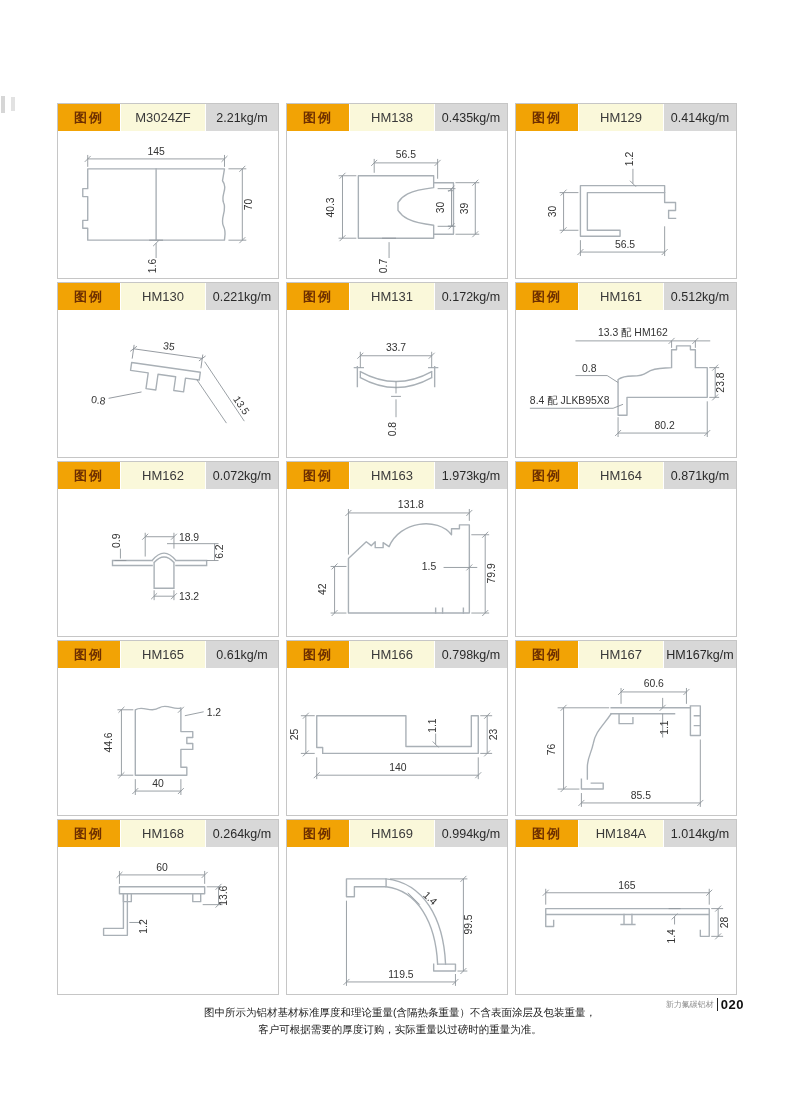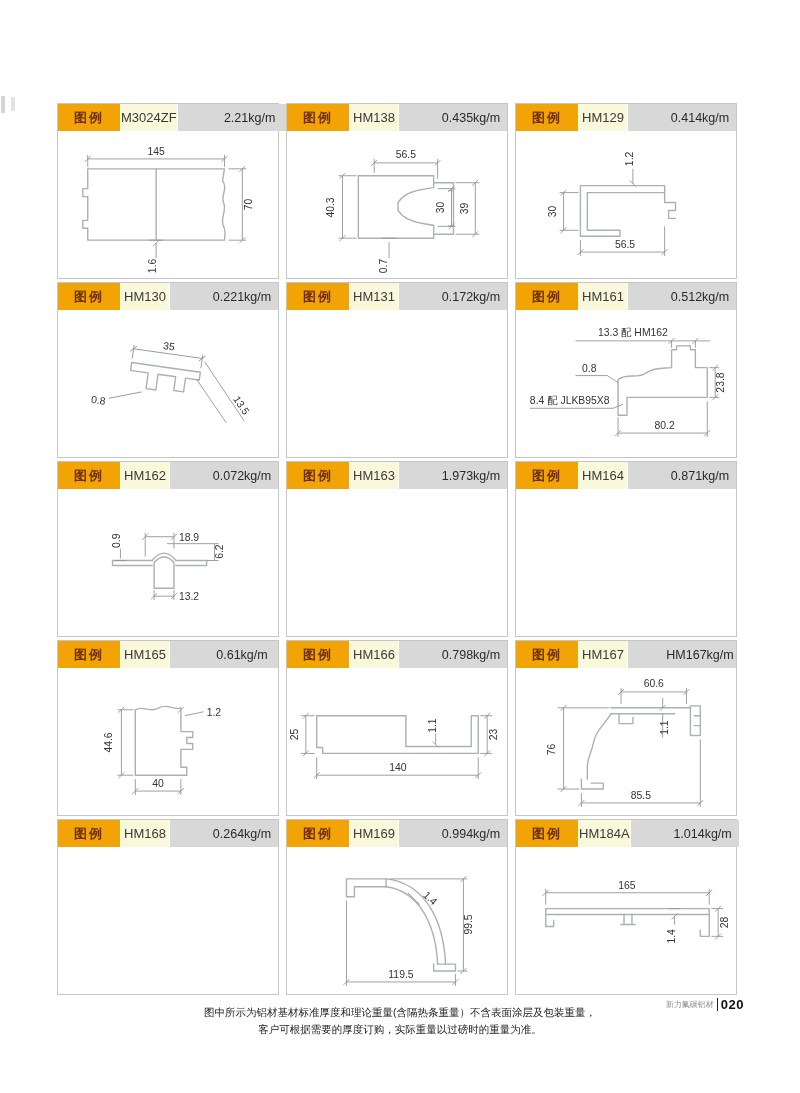--- a/index.html
+++ b/index.html
@@ -8,21 +8,21 @@
   .artifact{position:absolute;background:#d6d6d6;}
   .a1{left:1px;top:96px;width:4px;height:17px;}
   .a2{left:11px;top:97px;width:4px;height:14px;opacity:.7;}
   .grid{position:absolute;left:57px;top:103px;width:680px;display:grid;
         grid-template-columns:repeat(3,222px);column-gap:7px;grid-auto-rows:176px;row-gap:3px;}
   .cell{border:1px solid #c6c6c6;box-sizing:border-box;background:#fff;display:flex;flex-direction:column;}
   .hdr{display:flex;gap:1px;flex:0 0 27px;background:#fff;}
   .hseg{display:flex;align-items:center;justify-content:center;font-size:13px;}
   .h-legend{flex:0 0 62px;background:#f2a305;color:#6e2f00;font-weight:bold;letter-spacing:2px;}
   .h-model{flex:1;background:#faf8da;color:#3a3a3a;}
-  .h-weight{flex:0 0 72px;background:#d8d8d8;color:#2a2a2a;font-size:12.5px;padding-left:36px;}
+  .h-weight{flex:0 0 72px;background:#d8d8d8;color:#2a2a2a;font-size:12.5px;}
   .bodyarea{flex:1;position:relative;}
   .bodyarea svg{display:block;width:100%;height:100%;}
   .p{fill:none;stroke:#a9b0b6;stroke-width:1.4;stroke-linejoin:round;stroke-linecap:square;}
   .d{fill:none;stroke:#8f959b;stroke-width:.9;}
   text.t{font-family:"Liberation Sans","DejaVu Sans",sans-serif;font-size:10.5px;fill:#333;}
   .mid{text-anchor:middle;}
   .footnote{position:absolute;left:0;top:1004px;width:800px;text-align:center;
             font-size:10.5px;color:#1c1c1c;line-height:17px;}
   .pagenum{position:absolute;right:56px;top:997px;display:flex;align-items:center;}
   .brand{font-size:8px;color:#8d8d8d;}
@@ -121,20 +121,30 @@
       </svg>
     </div>
   </div>
 
   <div class="cell">
     <div class="hdr">
       <div class="hseg h-legend">图例</div>
       <div class="hseg h-model">HM131</div>
       <div class="hseg h-weight">0.172kg/m</div>
     </div>
+    <div class="bodyarea">
+      <svg viewBox="0 0 222 148">
+        <path class="p" d="M71,57 V77 M68,58 H77 M149,57 V77 M143,58 H152"></path>
+        <path class="p" d="M74,62 Q110,82 146,62 M74,68 Q110,88 146,68 M74,62 V68 M146,62 V68"></path>
+        <path class="d" d="M74,58 V42 M146,58 V42 M74,46 H146 M71,49 L77,43 M143,49 L149,43"></path>
+        <text class="t mid" x="110" y="41">33.7</text>
+        <path class="d" d="M110,72 V84 M110,90 V108 M105,87 H115"></path>
+        <text class="t mid" x="110" y="120" transform="rotate(-90 110 120)">0.8</text>
+      </svg>
+    </div>
   </div>
 
   <div class="cell">
     <div class="hdr">
       <div class="hseg h-legend">图例</div>
       <div class="hseg h-model">HM161</div>
       <div class="hseg h-weight">0.512kg/m</div>
     </div>
     <div class="bodyarea">
       <svg viewBox="0 0 222 148">
@@ -173,20 +183,34 @@
       </svg>
     </div>
   </div>
 
   <div class="cell">
     <div class="hdr">
       <div class="hseg h-legend">图例</div>
       <div class="hseg h-model">HM163</div>
       <div class="hseg h-weight">1.973kg/m</div>
     </div>
+    <div class="bodyarea">
+      <svg viewBox="0 0 222 148">
+        <path class="p" d="M62,125 L62,70 L80,53 L85,57 L89,53 L89,59 L97,59 L97,54 L103,58 C114,32 152,28 166,46 L166,40 L174,40 L174,36 L184,36 L184,125 Z"></path>
+        <path class="p" d="M150,125 V120 M157,125 V120 M178,125 V120"></path>
+        <path class="d" d="M62,66 V20 M184,32 V20 M62,24 H184 M59,27 L65,21 M181,27 L187,21"></path>
+        <text class="t mid" x="125" y="19">131.8</text>
+        <path class="d" d="M158,79 H192 M181,82 L187,76"></path>
+        <text class="t" x="136" y="82">1.5</text>
+        <path class="d" d="M60,78 H44 M60,125 H44 M48,78 V125 M45,81 L51,75 M45,128 L51,122"></path>
+        <text class="t mid" x="39" y="101" transform="rotate(-90 39 101)">42</text>
+        <path class="d" d="M186,46 H204 M186,125 H204 M200,46 V125 M197,49 L203,43 M197,128 L203,122"></path>
+        <text class="t mid" x="210" y="85" transform="rotate(-90 210 85)">79.9</text>
+      </svg>
+    </div>
   </div>
 
   <div class="cell">
     <div class="hdr">
       <div class="hseg h-legend">图例</div>
       <div class="hseg h-model">HM164</div>
       <div class="hseg h-weight">0.871kg/m</div>
     </div>
   </div>
 
@@ -252,20 +276,32 @@
       </svg>
     </div>
   </div>
 
   <div class="cell">
     <div class="hdr">
       <div class="hseg h-legend">图例</div>
       <div class="hseg h-model">HM168</div>
       <div class="hseg h-weight">0.264kg/m</div>
     </div>
+    <div class="bodyarea">
+      <svg viewBox="0 0 222 148">
+        <path class="p" d="M62,40 H148 V47 H62 Z M66,47 V55 H74 V47 M136,47 V55 H144 V47"></path>
+        <path class="p" d="M66,47 L66,82 L46,82 L46,89 L70,89 L70,47"></path>
+        <path class="d" d="M62,37 V24 M148,37 V24 M62,28 H148 M59,31 L65,25 M145,31 L151,25"></path>
+        <text class="t mid" x="105" y="24">60</text>
+        <path class="d" d="M150,40 H166 M146,58 H166 M162,40 V58 M159,43 L165,37 M159,61 L165,55"></path>
+        <text class="t mid" x="171" y="49" transform="rotate(-90 171 49)">13.6</text>
+        <path class="d" d="M84,76 H72"></path>
+        <text class="t mid" x="90" y="80" transform="rotate(-90 90 80)">1.2</text>
+      </svg>
+    </div>
   </div>
 
   <div class="cell">
     <div class="hdr">
       <div class="hseg h-legend">图例</div>
       <div class="hseg h-model">HM169</div>
       <div class="hseg h-weight">0.994kg/m</div>
     </div>
     <div class="bodyarea">
       <svg viewBox="0 0 222 148">

